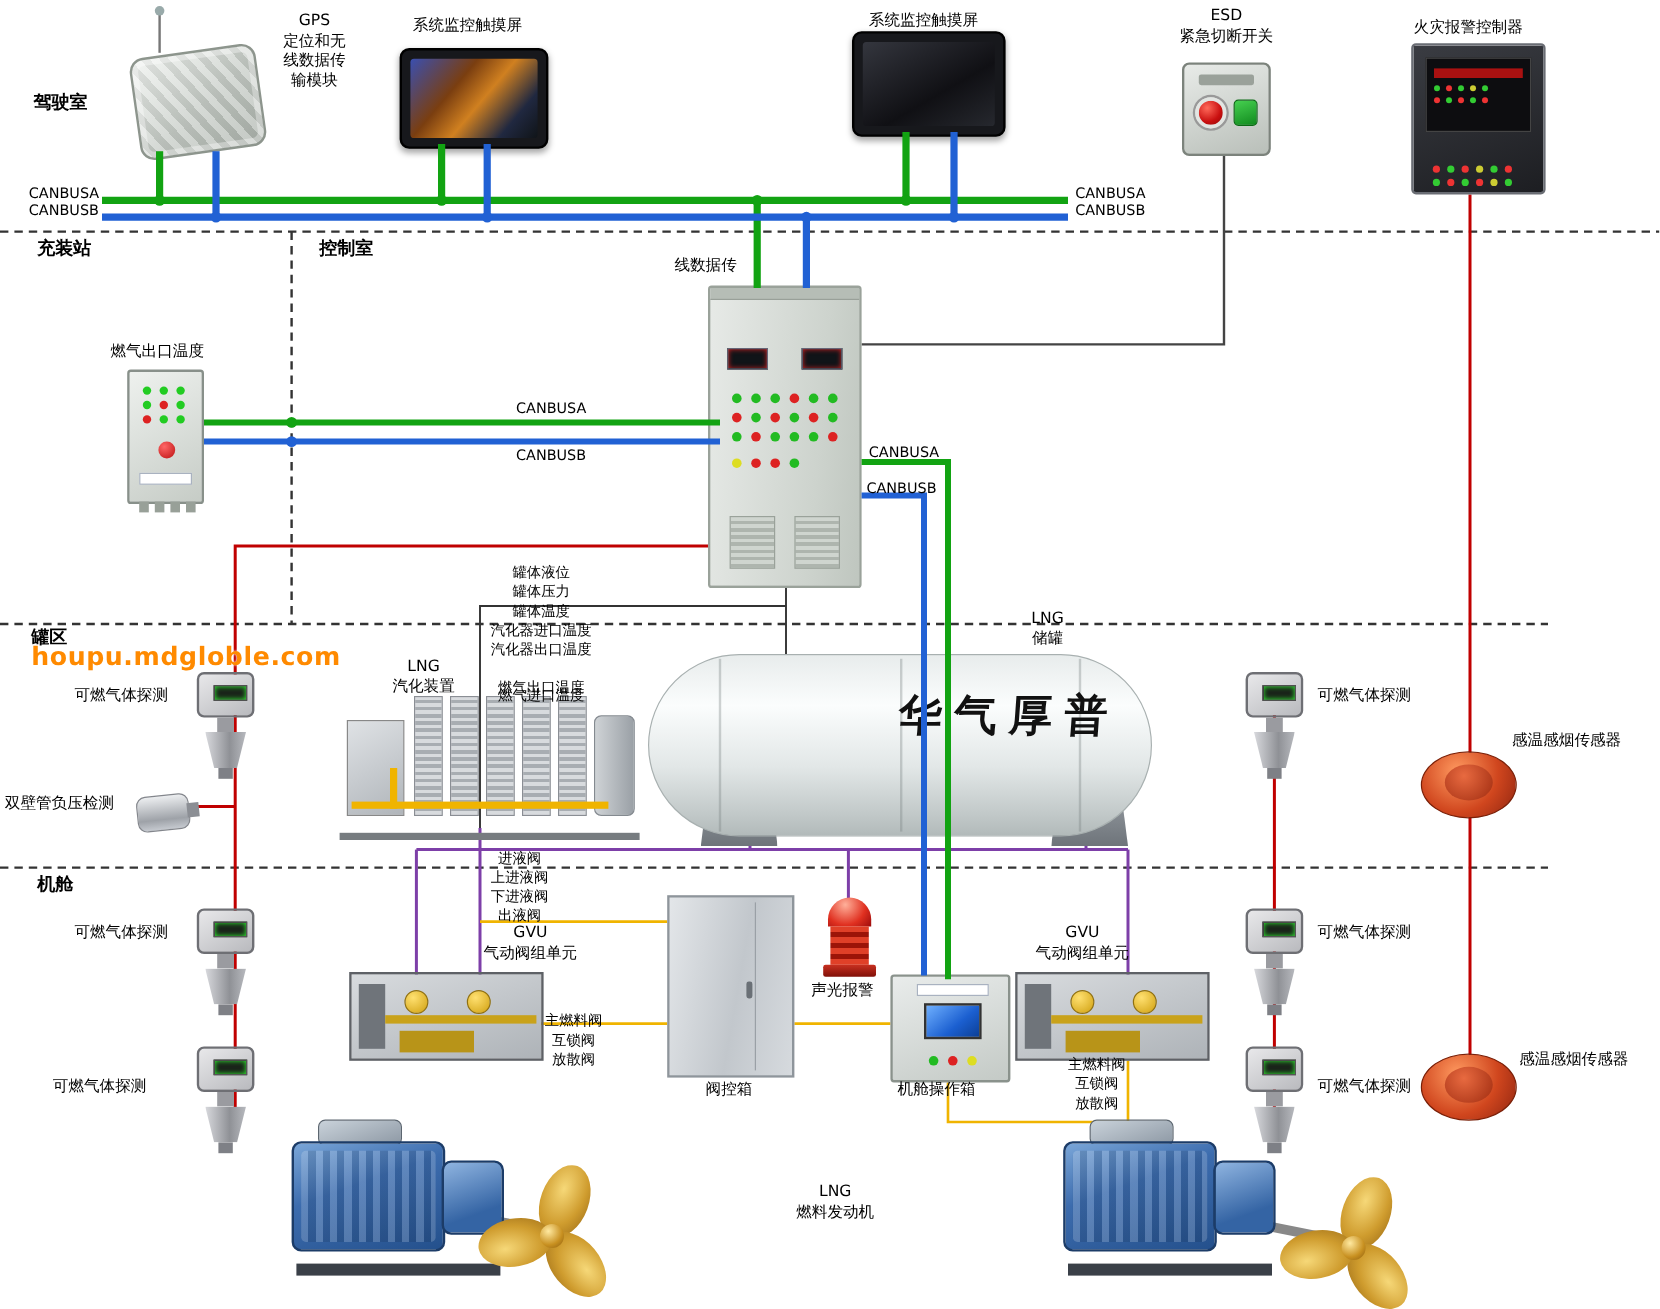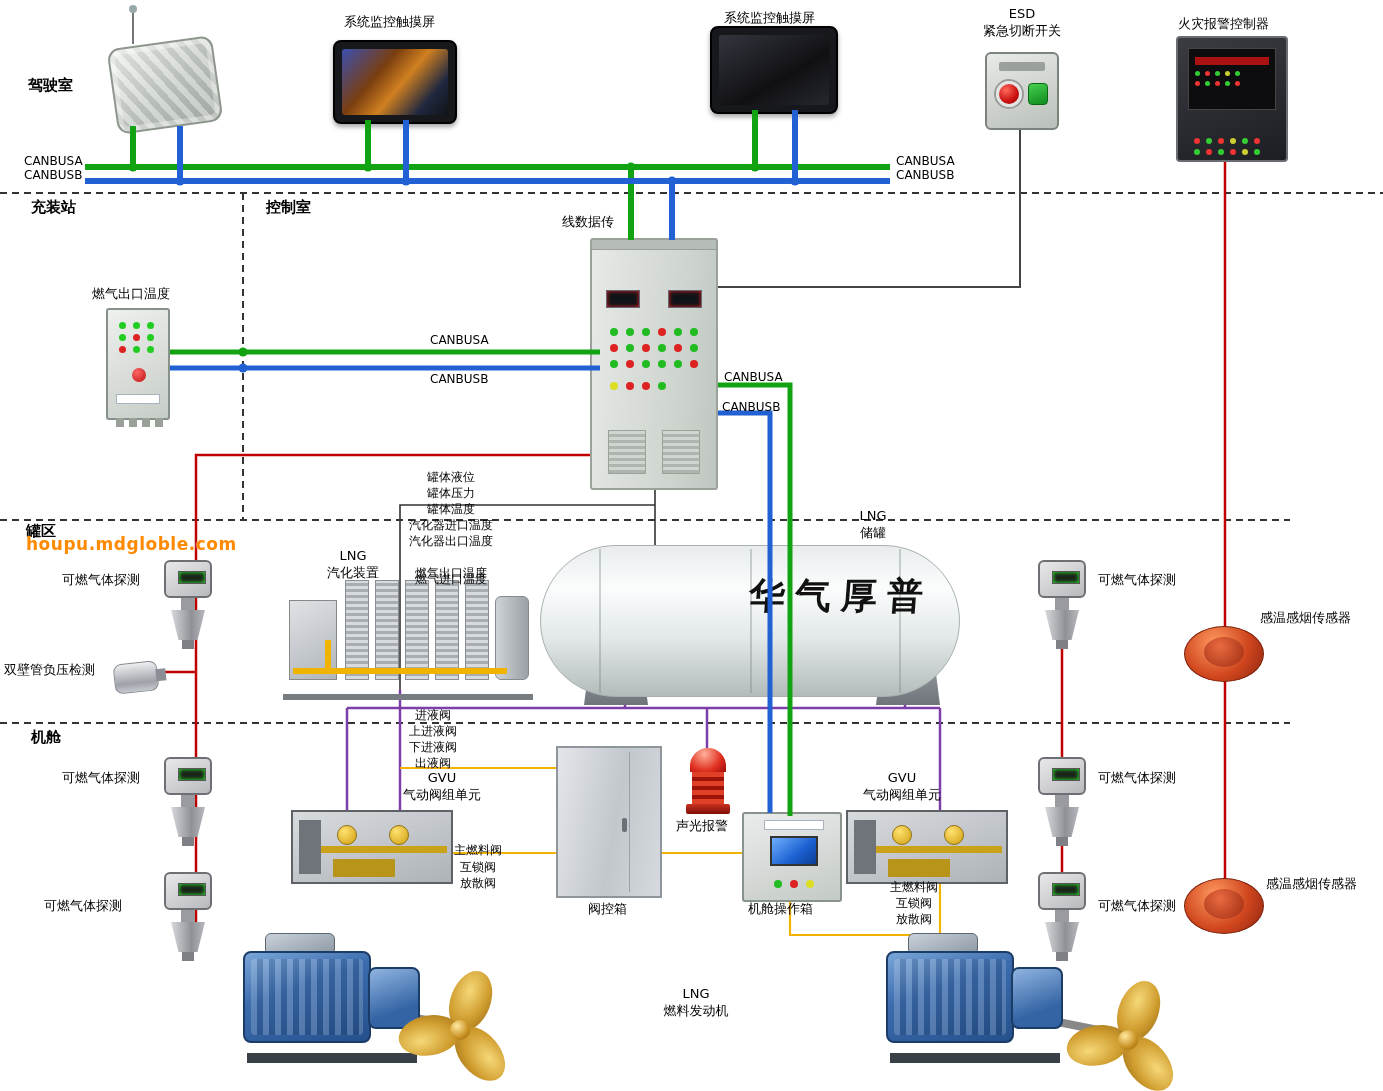--- a/index.html
+++ b/index.html
@@ -6,21 +6,21 @@
   body{background:#fff;font-family:"DejaVu Sans",sans-serif;}
   #diagram{position:relative;width:1383px;height:1091px;background:#fff;overflow:hidden;}
   svg.layer{position:absolute;left:0;top:0;}
   #wires-under{z-index:1;}
   #wires-over{z-index:3;}
   .dev{position:absolute;z-index:2;}
   .lbl{position:absolute;z-index:4;color:#000;font-size:13px;line-height:1.28;white-space:pre-line;}
   .lbl.c{text-align:center;}
   .lbl.b{font-weight:bold;font-size:15px;}
   .lbl.s{font-size:12px;}
-  .lbl.wm{color:#ff8a00;font-weight:bold;font-size:17px;letter-spacing:.5px;text-shadow:0 0 2px #fff;}
+  .lbl.wm{color:#ff8a00;font-weight:bold;font-size:21px;letter-spacing:.5px;text-shadow:0 0 2px #fff;}
 
   
   .wa{stroke:var(--bus_a,#12a312);}
   .wb{stroke:var(--bus_b,#2161d4);}
   .wr{stroke:var(--fire,#c00000);}
   .wp{stroke:var(--valve,#7d3fa8);}
   .wy{stroke:var(--fuel,#f0b400);}
   .wk{stroke:var(--esd_line,#444);}
   .wsig{stroke:var(--signal,#333);}
   .wd{stroke:#333;stroke-dasharray:7 5;}
@@ -429,20 +429,24 @@
 
   <div class="lbl s" style="left:24px;top:154px">CANBUSA</div>
   <div class="lbl s" style="left:24px;top:168px">CANBUSB</div>
   <div class="lbl s" style="left:896px;top:154px">CANBUSA</div>
   <div class="lbl s" style="left:896px;top:168px">CANBUSB</div>
   <div class="lbl s" style="left:430px;top:333px">CANBUSA</div>
   <div class="lbl s" style="left:430px;top:372px">CANBUSB</div>
   <div class="lbl s" style="left:724px;top:370px">CANBUSA</div>
   <div class="lbl s" style="left:722px;top:400px">CANBUSB</div>
 
+  <div class="lbl c" style="left:214px;top:10px;width:96px">GPS
+定位和无
+线数据传
+输模块</div>
   <div class="lbl" style="left:344px;top:14px">系统监控触摸屏</div>
   <div class="lbl" style="left:724px;top:10px">系统监控触摸屏</div>
   <div class="lbl c" style="left:966px;top:6px;width:112px">ESD
 紧急切断开关</div>
   <div class="lbl" style="left:1178px;top:16px">火灾报警控制器</div>
   <div class="lbl" style="left:92px;top:286px">燃气出口温度</div>
   <div class="lbl" style="left:562px;top:214px">线数据传</div>
   <div class="lbl c" style="left:308px;top:548px;width:90px">LNG
 汽化装置</div>
   <div class="lbl c" style="left:838px;top:508px;width:70px">LNG

